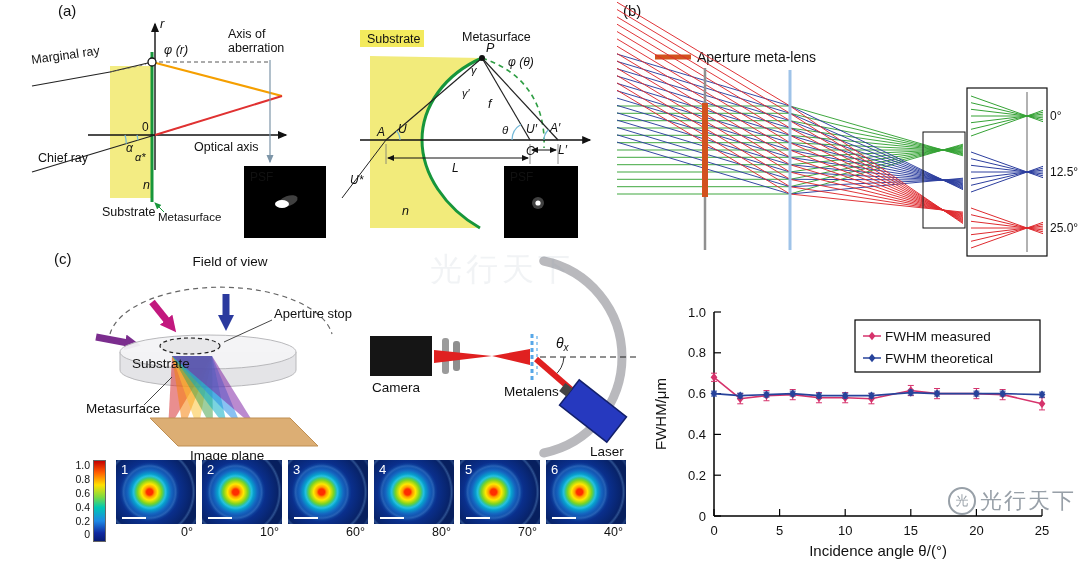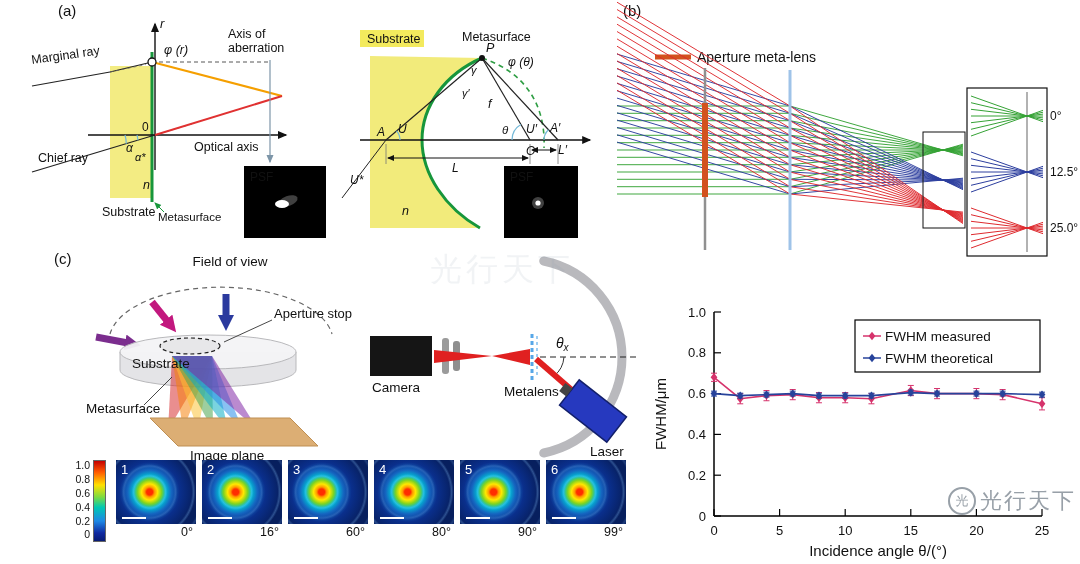--- a/index.html
+++ b/index.html
@@ -300,49 +300,49 @@
         <span class="tile-num">1</span>
         <span class="tile-bar"></span>
       </div>
       <div class="tile-angle">0°</div>
     </div>
     <div class="tile">
       <div class="tile-img">
         <span class="tile-num">2</span>
         <span class="tile-bar"></span>
       </div>
-      <div class="tile-angle">16°</div>
+      <div class="tile-angle">10°</div>
     </div>
     <div class="tile">
       <div class="tile-img">
         <span class="tile-num">3</span>
         <span class="tile-bar"></span>
       </div>
       <div class="tile-angle">60°</div>
     </div>
     <div class="tile">
       <div class="tile-img">
         <span class="tile-num">4</span>
         <span class="tile-bar"></span>
       </div>
       <div class="tile-angle">80°</div>
     </div>
     <div class="tile">
       <div class="tile-img">
         <span class="tile-num">5</span>
         <span class="tile-bar"></span>
       </div>
-      <div class="tile-angle">90°</div>
+      <div class="tile-angle">70°</div>
     </div>
     <div class="tile">
       <div class="tile-img">
         <span class="tile-num">6</span>
         <span class="tile-bar"></span>
       </div>
-      <div class="tile-angle">99°</div>
+      <div class="tile-angle">40°</div>
     </div>
   </div>
 
   <svg id="chart" style="left:650px;top:286px;width:430px;height:278px" viewBox="0 0 430 278">
       <line x1="64" y1="26" x2="64" y2="230" stroke="#000" stroke-width="1.5"></line>
       <line x1="64" y1="230" x2="392" y2="230" stroke="#000" stroke-width="1.5"></line>
       <line x1="64" y1="230" x2="71" y2="230" stroke="#000" stroke-width="1.2"></line>
       <text x="56" y="234.5" text-anchor="end" font-size="13">0</text>
       <line x1="64" y1="189.2" x2="71" y2="189.2" stroke="#000" stroke-width="1.2"></line>
       <text x="56" y="193.7" text-anchor="end" font-size="13">0.2</text>

